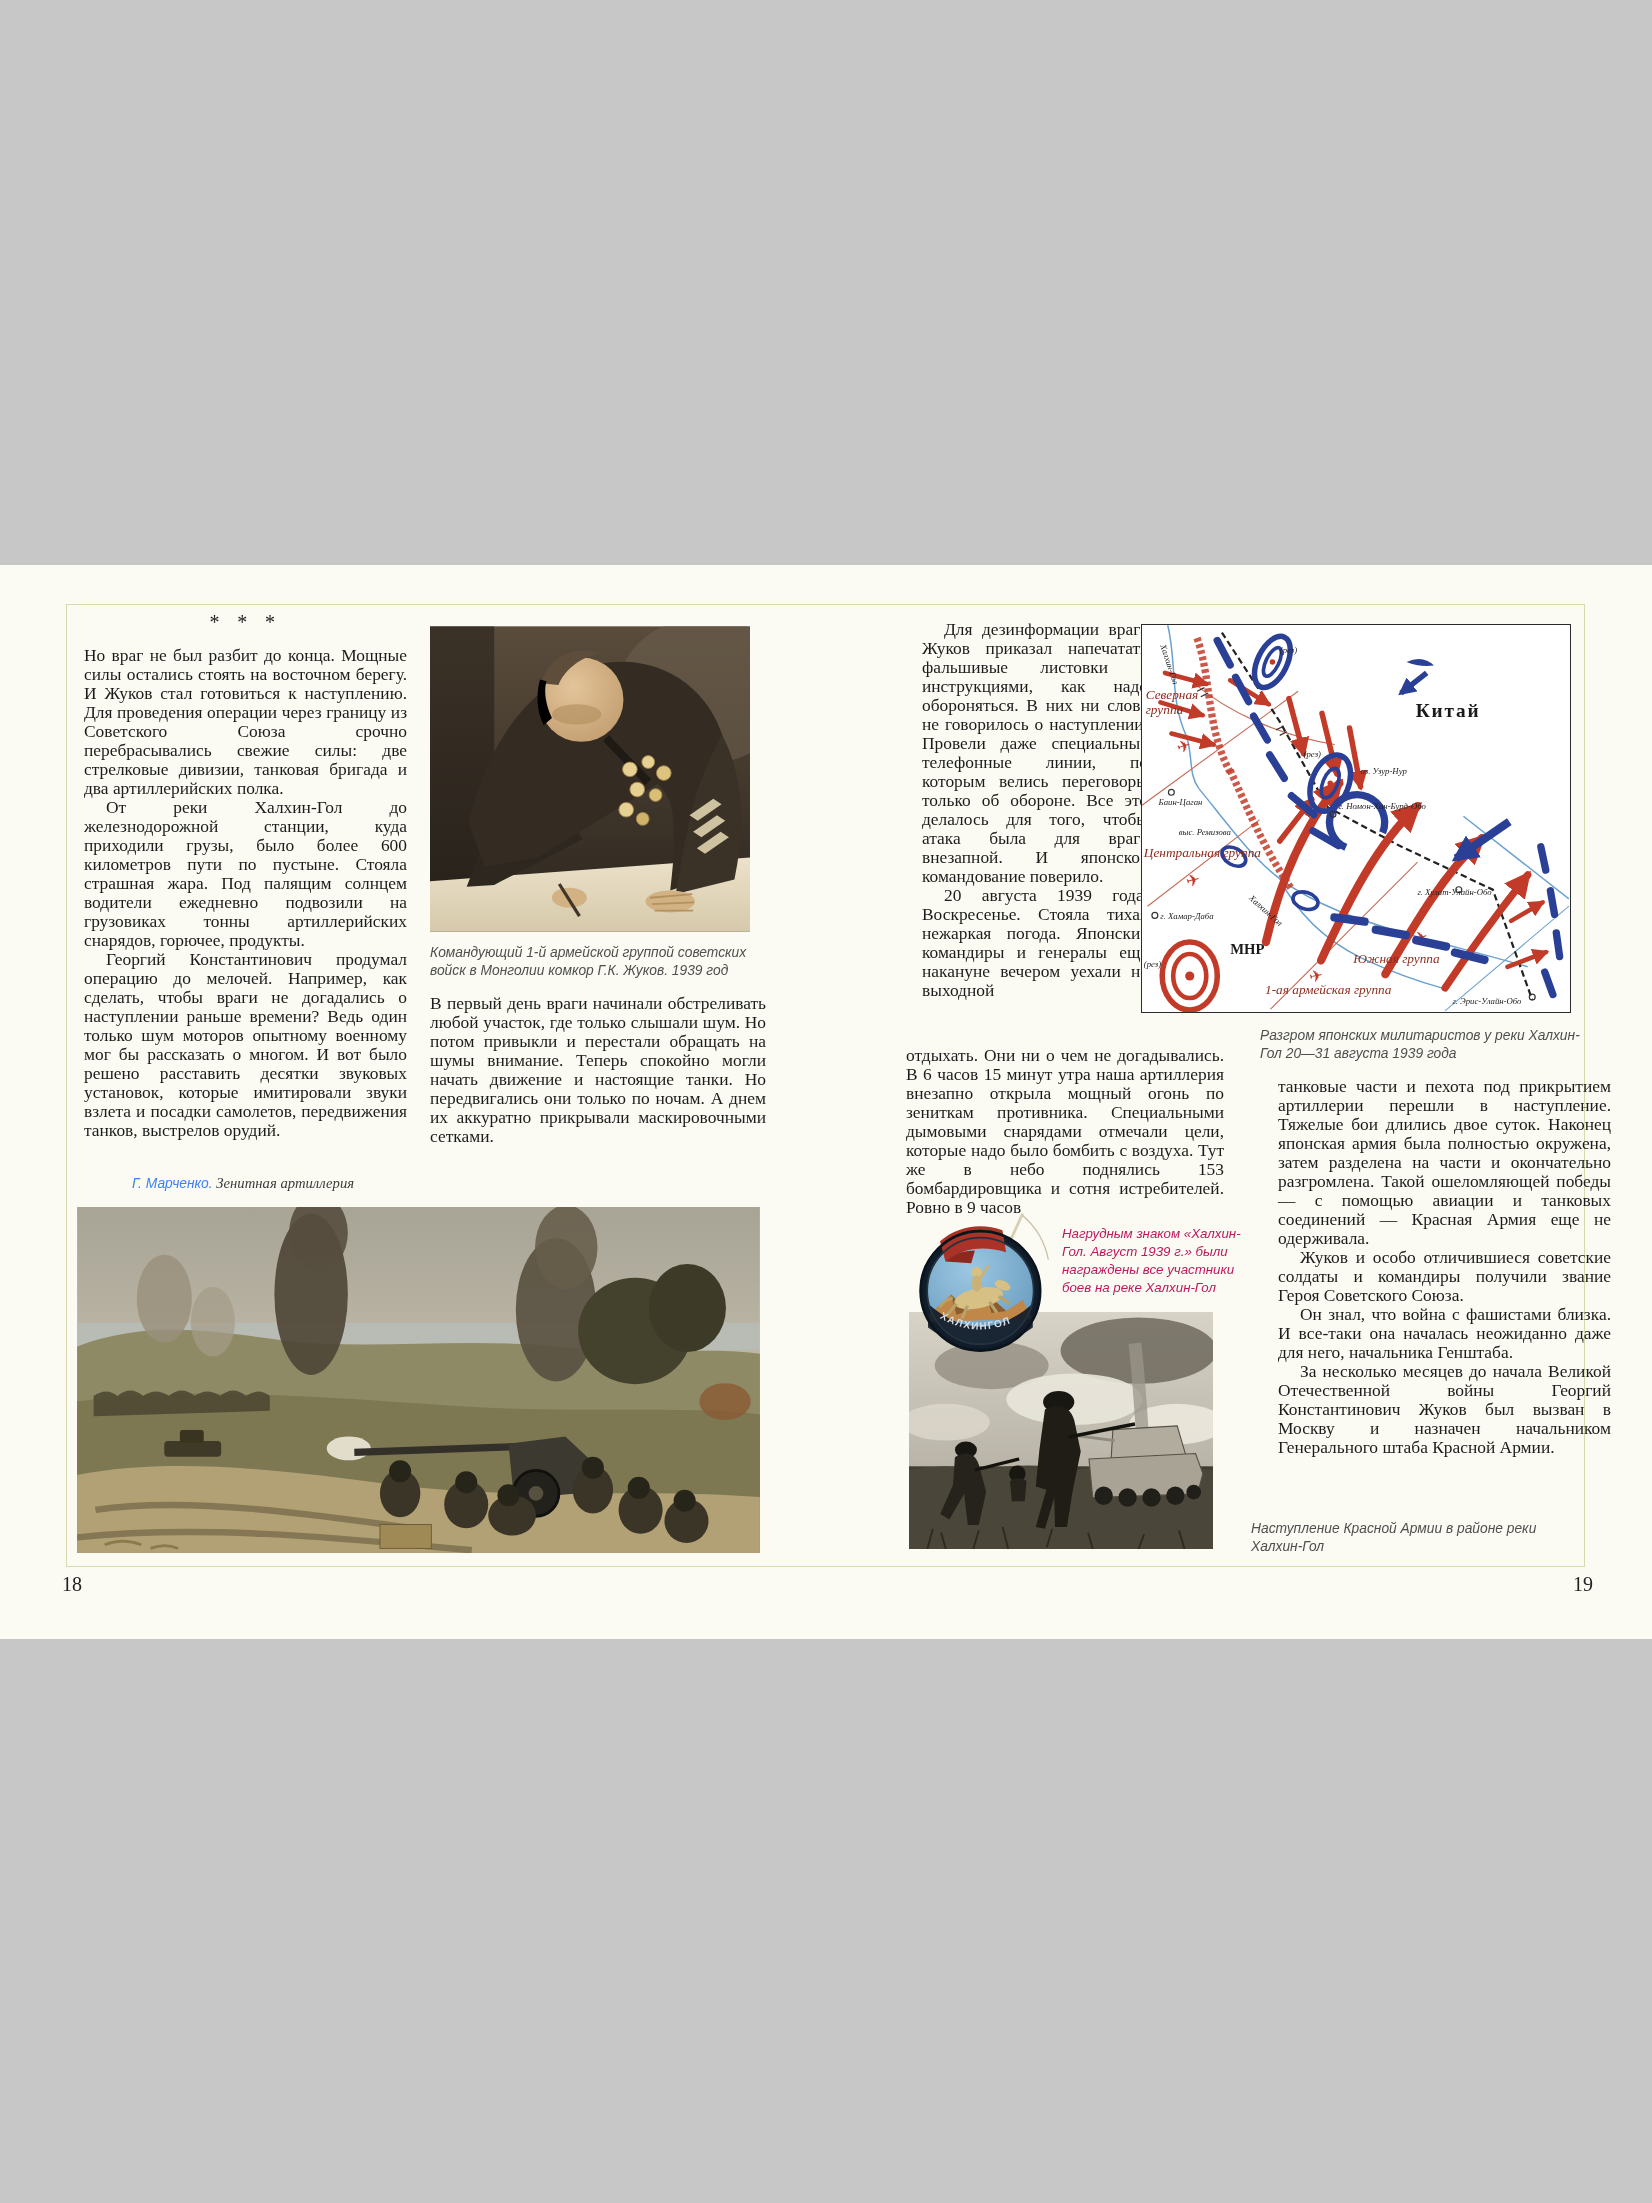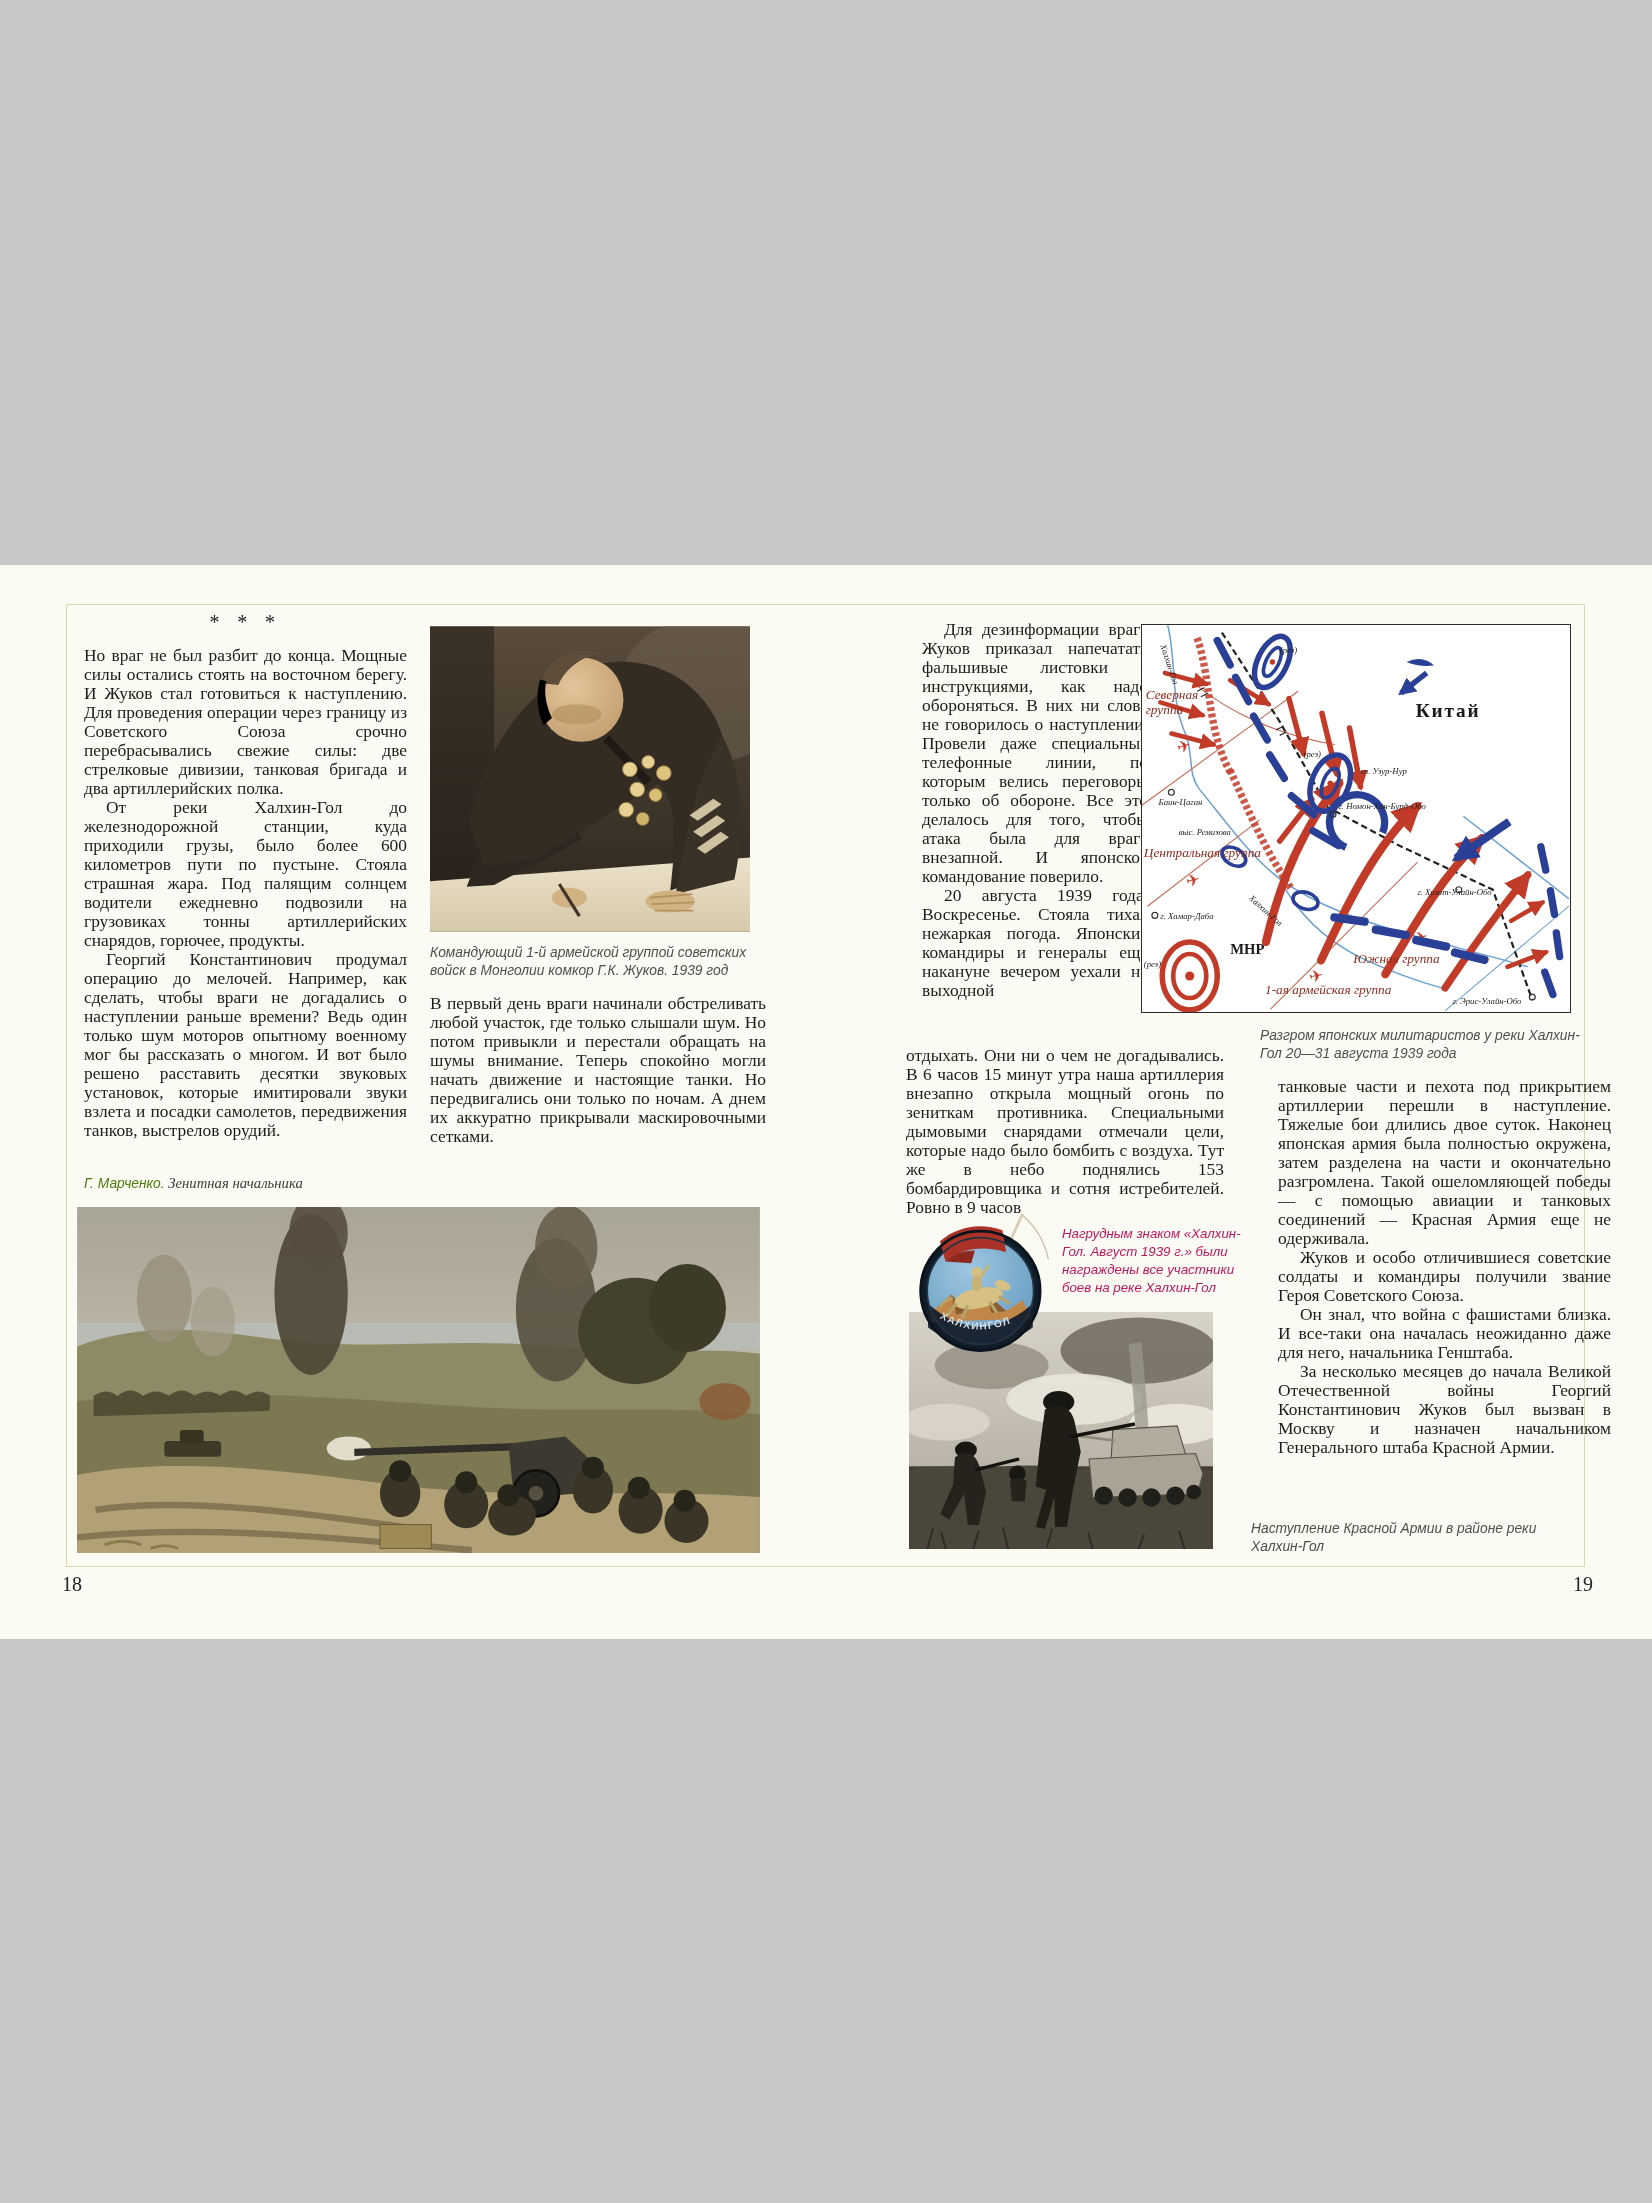--- a/index.html
+++ b/index.html
@@ -8,21 +8,21 @@
   .spread{position:absolute;left:0;top:565px;width:1653px;height:1074px;background:#fbfbf3;}
   .frame{position:absolute;left:66px;top:39px;width:1517px;height:961px;border:1.8px solid #d9d9ae;pointer-events:none;}
   .abs{position:absolute;}
   .body-text{font-family:"Liberation Serif",serif;font-size:17.4px;line-height:19px;color:#1c1c1c;text-align:justify;}
   .body-text p{margin:0;}
   .body-text p.ind{text-indent:22px;}
   .caption{font-family:"Liberation Sans",sans-serif;font-style:italic;font-size:13.8px;line-height:18.4px;color:#4f4f4f;}
   .caption-sm{font-family:"Liberation Sans",sans-serif;font-style:italic;font-size:13.3px;line-height:18px;color:#be185d;}
   .sec-marker{font-family:"Liberation Serif",serif;font-size:20px;letter-spacing:6.4px;color:#222;text-align:center;}
   .pagenum{font-family:"Liberation Serif",serif;font-size:20px;color:#222;}
-  .paint-author{font-family:"Liberation Sans",sans-serif;font-style:italic;font-size:13.8px;color:#4d7c0f;}
+  .paint-author{font-family:"Liberation Sans",sans-serif;font-style:italic;font-size:13.8px;color:#3b82f6;margin-left:48px;}
   .paint-title{font-family:"Liberation Serif",serif;font-style:italic;font-size:14.7px;color:#3c3c3c;}
   figure{margin:0;}
   .photo-frame{display:block;}
 </style>
 </head>
 <body>
 
 <div class="canvas">
   <div class="spread">
     <div class="frame"></div>
@@ -85,21 +85,21 @@
     </figure>
 
     <div class="abs caption" style="left:430px;top:379px;width:327px;">Командующий 1-й армейской группой советских войск в Монголии комкор Г.К. Жуков. 1939 год</div>
 
     <div class="abs body-text" style="left:430px;top:429px;width:336px;">
       <p>В первый день враги начинали обстреливать любой участок, где только слышали шум. Но потом привыкли и перестали обращать на шумы внимание. Теперь спокойно могли начать движение и настоящие танки. Но передвигались они только по ночам. А днем их аккуратно прикрывали маскировочными сетками.</p>
     </div>
 
     <div class="abs" style="left:84px;top:610px;width:422px;white-space:nowrap;">
       <span class="paint-author">Г. Марченко.</span>
-      <span class="paint-title">Зенитная начальника</span>
+      <span class="paint-title">Зенитная артиллерия</span>
     </div>
 
     <figure class="abs" style="left:77px;top:642px;width:683px;height:346px;">
       <svg width="683" height="346" viewBox="0 0 744 377">
         <defs>
           <linearGradient id="psky" x1="0" y1="0" x2="0" y2="1">
             <stop offset="0" stop-color="#a8a496"></stop>
               <stop offset="1" stop-color="#d6cfba"></stop>
           </linearGradient>
         </defs>

